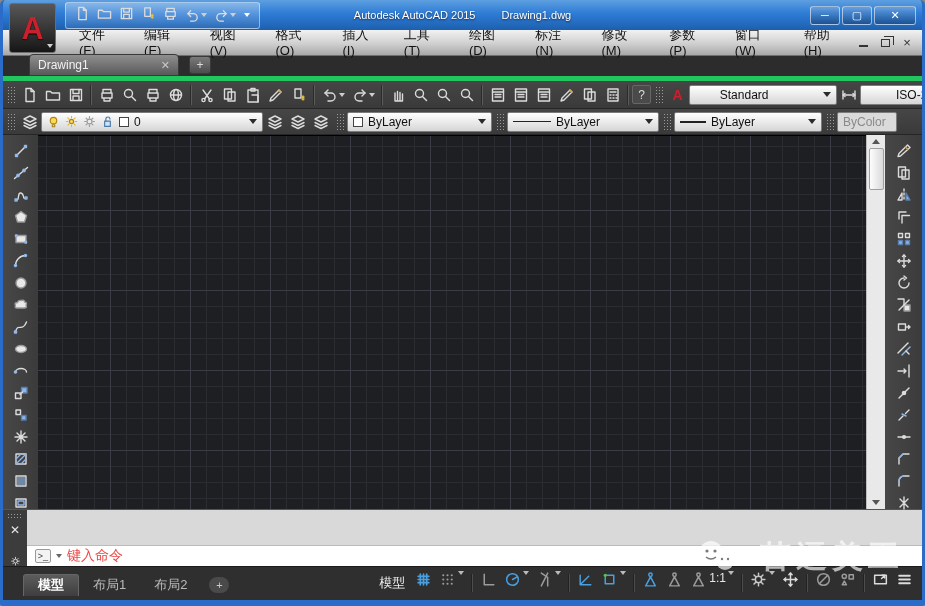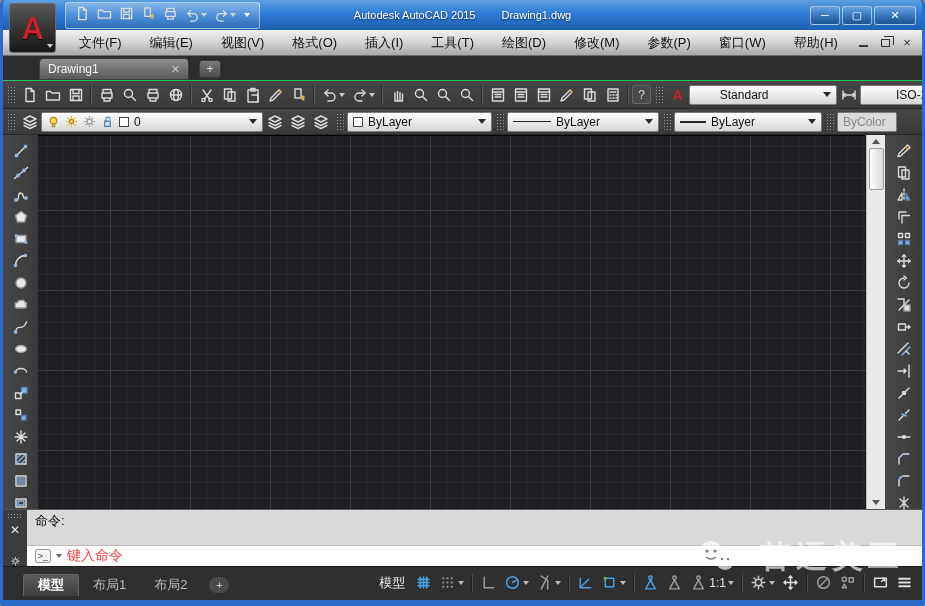--- a/index.html
+++ b/index.html
@@ -24,21 +24,21 @@
   .wbtn.close{width:42px}
   
   .menubar{height:26px;background:linear-gradient(#f2f2f2,#cfcfcf 55%,#a8a8a8);display:flex;align-items:center;padding-left:62px;border-bottom:1px solid #6e6e6e}
   .menubar .mi{font-size:13px;color:#111;padding:0 14px;line-height:16px;cursor:default}
   .docbtns{margin-left:auto;display:flex;align-items:center;gap:8px;margin-right:8px;color:#333}
   .docbtns .g{display:flex;align-items:center;justify-content:center;width:14px;height:12px;font-size:11px}
   .min-g{width:9px;height:2px;background:#333;margin-top:6px}
   .rest-g{position:relative;width:9px;height:8px;border:1px solid #333}
   .rest-g:before{content:"";position:absolute;left:2px;top:-4px;width:9px;height:8px;border:1px solid #333;border-bottom:none;border-left:none}
   
-  .tabbar{height:25px;background:#2c2c2c;display:flex;align-items:flex-end;padding-left:36px;border-bottom:1px solid #22c55e}
+  .tabbar{height:25px;background:#2c2c2c;display:flex;align-items:flex-end;padding-left:26px;border-bottom:5px solid #22c55e}
   .ftab{height:22px;width:150px;background:linear-gradient(#8f8f8f,#595959);border-radius:4px 4px 0 0;border:1px solid #3a3a3a;
         display:flex;align-items:center;color:#f2f2f2;font-size:12px;padding:0 8px}
   .ftab .x{margin-left:auto;color:#c9c9c9;font-size:11px}
   .newtab{width:22px;height:18px;margin-left:10px;margin-bottom:2px;background:linear-gradient(#7a7a7a,#4c4c4c);border:1px solid #3a3a3a;border-radius:3px;
           color:#ddd;display:flex;align-items:center;justify-content:center;font-size:12px}
   
   .tbrow{display:flex;align-items:center;background:linear-gradient(#464646,#3a3a3a);border-bottom:1px solid #262626;overflow:hidden;white-space:nowrap}
   .tb1{height:28px}.tb2{height:26px}
   .grip{width:8px;height:18px;margin:0 3px 0 4px;background-image:radial-gradient(#9a9a9a 28%,transparent 30%);background-size:3px 3px;flex:none}
   .tbtn{width:23px;height:23px;display:flex;align-items:center;justify-content:center;flex:none}
@@ -79,21 +79,21 @@
   .cmdinput{height:21px;background:#fff;border-top:1px solid #bbb;display:flex;align-items:center;padding-left:8px;gap:5px}
   .promptbox{width:16px;height:14px;border:1px solid #999;border-radius:2px;font-size:9px;color:#444;display:flex;align-items:center;justify-content:center;background:#f3f3f3}
   .cmdinput .ph{color:#ef4444;font-size:14px}
   .cmdinput .arr{border-left:3px solid transparent;border-right:3px solid transparent;border-top:4px solid #666}
   
   .status{height:34px;background:#2f2f2f;display:flex;align-items:center;padding:0 6px 2px 20px;border-top:1px solid #1c1c1c}
   .ltab{height:22px;padding:0 14px;display:flex;align-items:center;font-size:13px;color:#b9b9b9;border-radius:3px 3px 0 0;margin-top:4px}
   .ltab.active{background:linear-gradient(#5c5c5c,#3e3e3e);color:#fff;font-weight:bold;border:1px solid #666;border-bottom:none}
   .plus-tab{width:20px;height:16px;border-radius:8px;background:#4a4a4a;color:#ccc;display:flex;align-items:center;justify-content:center;font-size:11px;margin-left:8px;margin-top:4px}
   .stgroup{margin-left:auto;display:flex;align-items:center;gap:1px}
-  .stbtn{height:24px;min-width:22px;padding:0 3px;display:flex;align-items:center;justify-content:center;gap:2px;color:#c9c9c9;font-size:12px}
+  .stbtn{height:24px;min-width:22px;padding:0 3px;display:flex;align-items:flex-start;justify-content:center;gap:2px;color:#c9c9c9;font-size:12px}
   .stbtn svg{width:17px;height:17px}
   .stlabel{color:#eee;font-size:13px;padding:0 6px}
   .ssep{width:0;height:18px;border-left:1px solid #222;border-right:1px solid #4c4c4c;margin:0 3px}
   .scaret{border-left:3px solid transparent;border-right:3px solid transparent;border-top:4px solid #bbb}
   
   .wm{position:absolute;right:18px;bottom:22px;display:flex;align-items:center;gap:24px;opacity:.8;pointer-events:none;z-index:50}
   .wm .txt{font-size:31px;color:rgba(255,255,255,.82);letter-spacing:5px;font-weight:bold}
   svg.blue{stroke:#4a9fe0}
   svg.gray{stroke:#9b9b9b}
 </style>
@@ -422,20 +422,21 @@
   </div>
 
   <div class="menubar">
     <span class="mi">文件(F)</span>
     <span class="mi">编辑(E)</span>
     <span class="mi">视图(V)</span>
     <span class="mi">格式(O)</span>
     <span class="mi">插入(I)</span>
     <span class="mi">工具(T)</span>
     <span class="mi">绘图(D)</span>
+    <span class="mi">标注(N)</span>
     <span class="mi">修改(M)</span>
     <span class="mi">参数(P)</span>
     <span class="mi">窗口(W)</span>
     <span class="mi">帮助(H)</span>
     <span class="docbtns">
       <span class="g">
           <span class="min-g"></span>
         </span>
       <span class="g">
           <span class="rest-g"></span>
@@ -862,21 +863,20 @@
   <div class="cmd">
     <div class="cmdleft">
       <span class="hgrip"></span>
       <span class="cx">✕</span>
       <svg class="ic" style="margin-top:14px">
           <use href="#gear"></use>
         </svg>
     </div>
     <div class="cmdbody">
       <div class="hist">
-        <div>命令:</div>
       </div>
       <div class="cmdinput">
         <span class="promptbox">&gt;_</span>
         <span class="arr"></span>
         <span class="ph">键入命令</span>
       </div>
     </div>
   </div>
 
   <div class="status">

